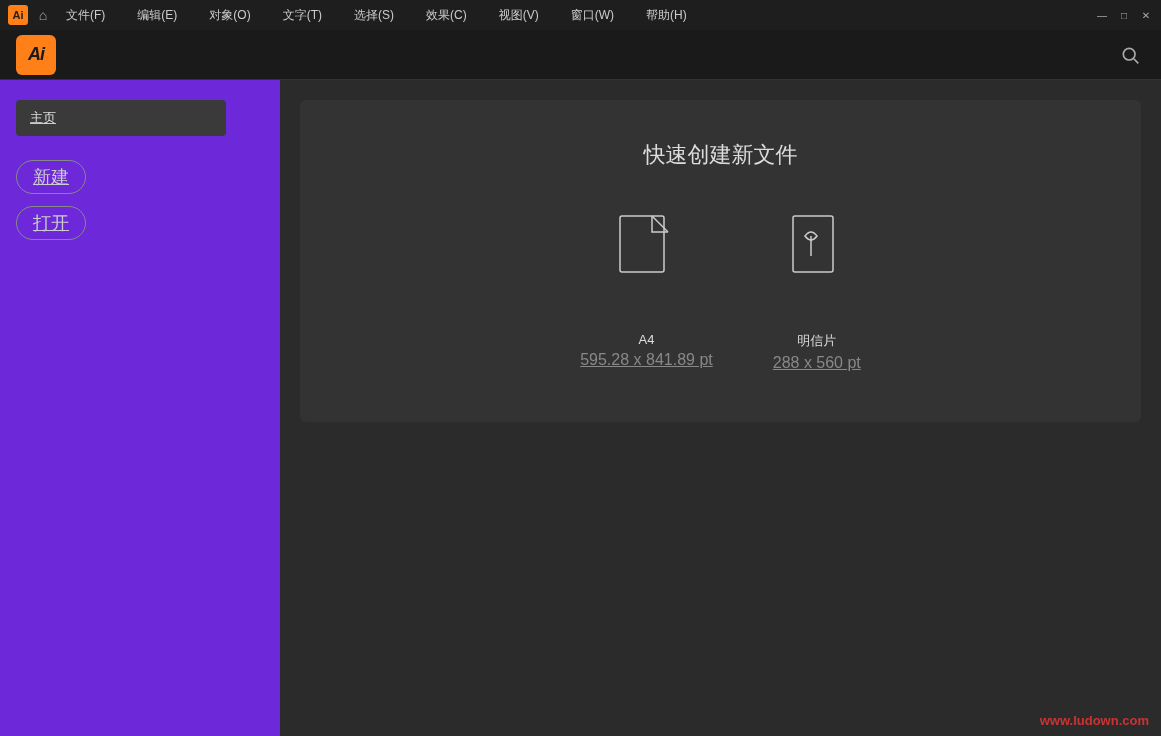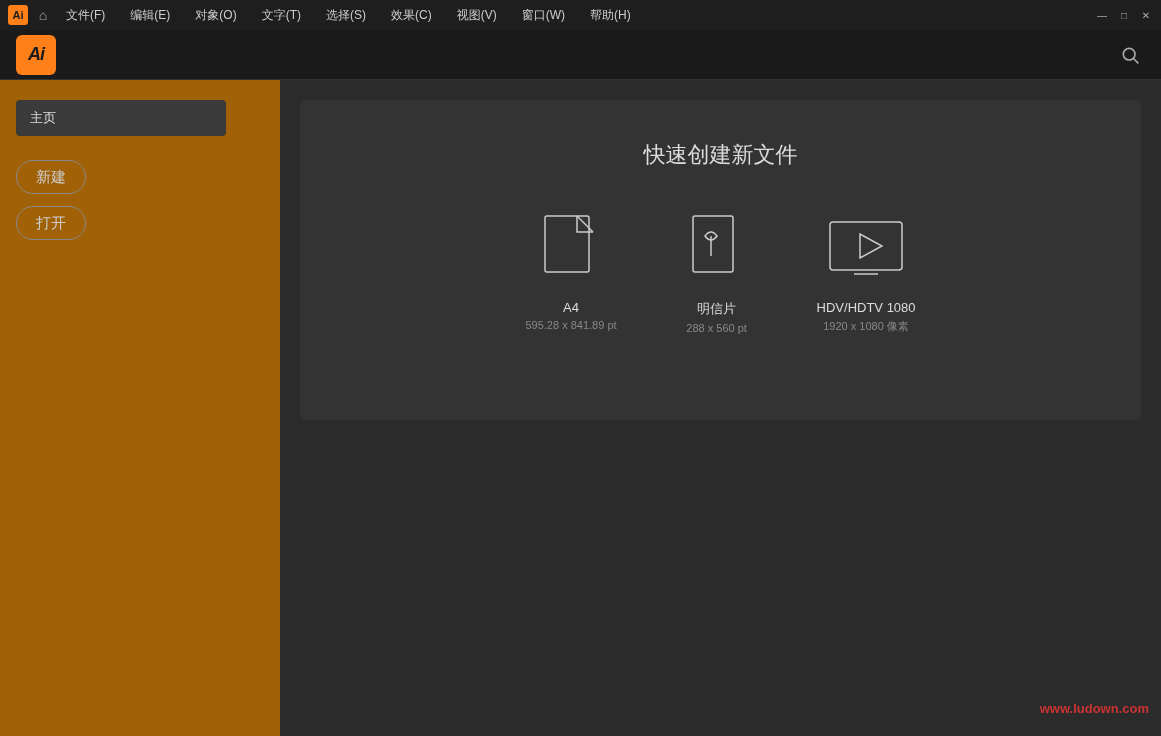--- a/index.html
+++ b/index.html
@@ -45,21 +45,21 @@
       height: 18px;
       display: flex;
       align-items: center;
       justify-content: center;
       color: #aaa;
       font-size: 14px;
     }
     #menubar {
       display: flex;
       align-items: center;
-      gap: 9px;
+      gap: 16px;
     }
     .menu-item {
       padding: 4px 8px;
       font-size: 12px;
       color: #ccc;
       cursor: pointer;
       border-radius: 2px;
     }
     #titlebar-controls {
       display: flex;
@@ -117,22 +117,23 @@
     #content {
       display: flex;
       width: 100%;
       height: calc(736px - 30px - 50px);
     }
 
     
     #sidebar {
       width: 280px;
       min-width: 280px;
-      background: #a16207;
+      background: #6d28d9;
       padding: 20px 16px;
+      text-decoration: underline;
     }
     #home-tab {
       width: 210px;
       height: 36px;
       background: #3a3a3a;
       border-radius: 4px;
       display: flex;
       align-items: center;
       padding: 0 14px;
       font-size: 13px;
@@ -140,21 +141,21 @@
       cursor: pointer;
       margin-bottom: 24px;
     }
     .sidebar-btn {
       width: 70px;
       height: 34px;
       background: transparent;
       border: 1px solid #888;
       border-radius: 20px;
       color: #ccc;
-      font-size: 15px;
+      font-size: 18px;
       cursor: pointer;
       display: flex;
       align-items: center;
       justify-content: center;
       margin-bottom: 12px;
       font-family: "Microsoft YaHei", sans-serif;
     }
 
     
     #main-panel {
@@ -199,32 +200,34 @@
       height: 80px;
       display: flex;
       align-items: center;
       justify-content: center;
     }
 
     .preset-name {
       font-size: 13px;
       color: #ddd;
       text-align: center;
+      margin-top: 32px;
     }
     .preset-size {
-      font-size: 11px;
+      font-size: 16px;
       color: #888;
       text-align: left;
       margin-top: -6px;
+      text-decoration: underline;
     }
 
     
     #watermark {
       position: absolute;
-      bottom: 20px;
+      bottom: 8px;
       right: 12px;
       font-size: 13px;
       color: #cc3333;
       font-weight: bold;
       pointer-events: none;
     }
   </style>
 </head>
 <body>
 
@@ -293,31 +296,20 @@
               <path d="M16 22 Q22 14 28 22 Q22 30 16 22Z" stroke="#ccc" fill="none"></path>
               <line x1="22" y1="22" x2="22" y2="42"></line>
             </svg>
           </div>
           <div class="preset-name">明信片</div>
           <div class="preset-size">288 x 560 pt</div>
         </div>
 
 
 
-        <div class="preset-item">
-          <div class="preset-icon-wrap">
-            <svg width="80" height="72" viewBox="0 0 80 72" fill="none" stroke="#ccc" stroke-width="1.5">
-              <rect x="4" y="8" width="72" height="48" rx="3"></rect>
-              <polygon points="34,20 34,44 56,32" stroke="#ccc" fill="none" stroke-width="1.5"></polygon>
-              <line x1="28" y1="60" x2="52" y2="60"></line>
-            </svg>
-          </div>
-          <div class="preset-name">HDV/HDTV 1080</div>
-          <div class="preset-size">1920 x 1080 像素</div>
-        </div>
 
 
       </div>
     </div>
   </div>
 
 </div>
 
 <div id="watermark">www.ludown.com</div>
 

